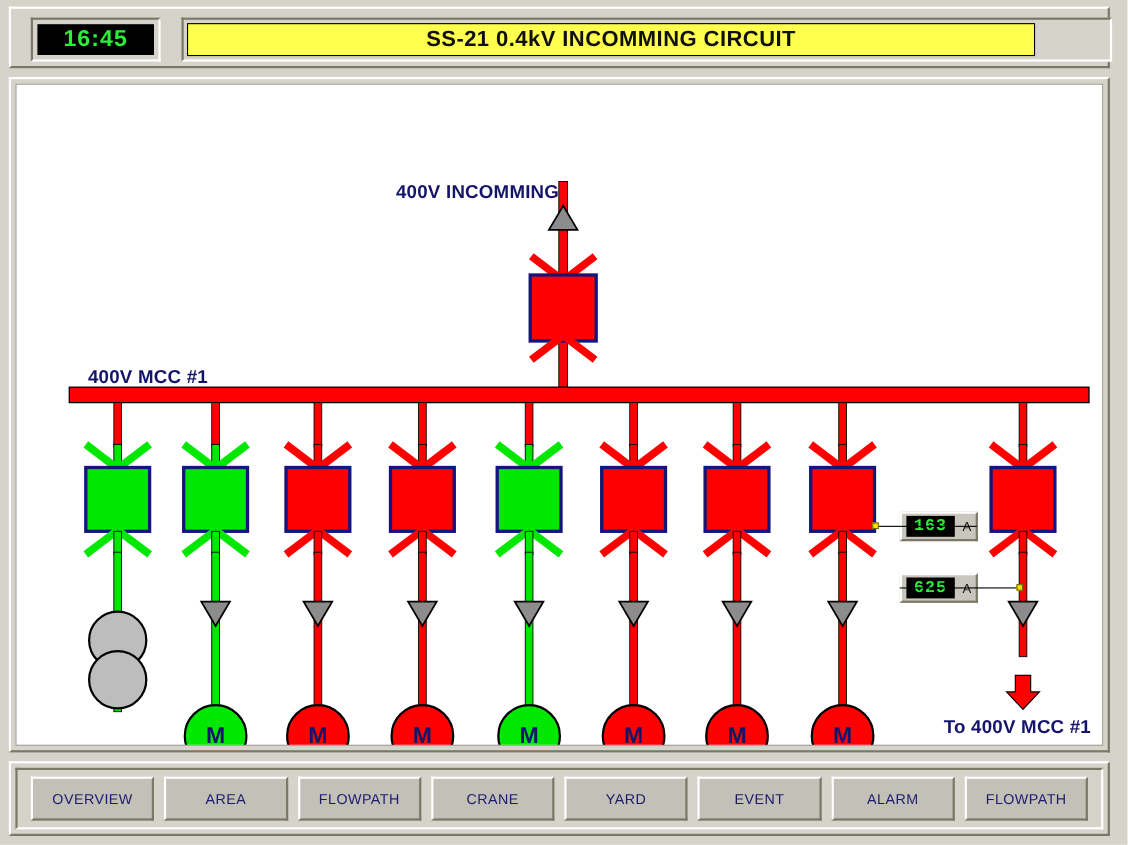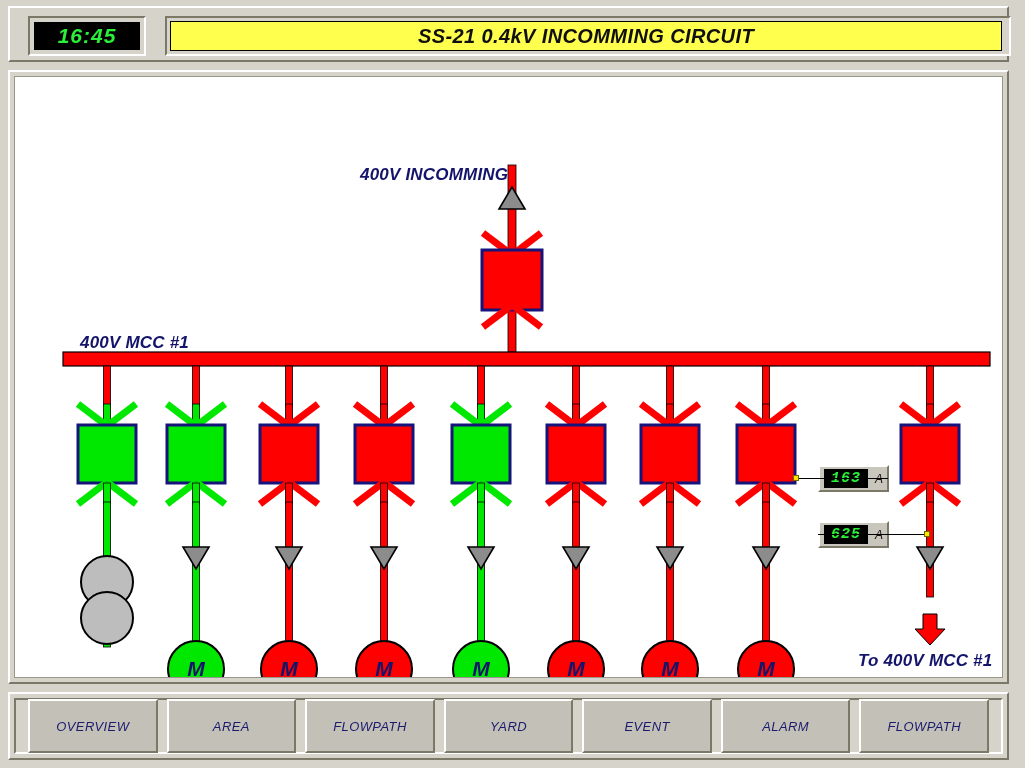--- a/index.html
+++ b/index.html
@@ -1,40 +1,40 @@
 <!DOCTYPE html>
 <html><head>
 <meta charset="utf-8">
 <style>
   html,body{margin:0;padding:0;}
   body{
     width:1025px;height:768px;overflow:hidden;
     background:#d6d3ca;
     font-family:"Liberation Sans", sans-serif;
   }
-  #root{position:relative;width:1025px;height:768px;font-style:italic;}
+  #root{position:relative;width:1025px;height:768px;}
 
   
   .out{border-top:2px solid #ffffff;border-left:2px solid #ffffff;
        border-right:2px solid #7b7868;border-bottom:2px solid #7b7868;}
   .in{border-top:2px solid #7b7868;border-left:2px solid #7b7868;
       border-right:2px solid #ffffff;border-bottom:2px solid #ffffff;}
 
   
   #header-bar{position:absolute;left:8px;top:6px;width:1001px;height:56px;
      background:#d6d3ca;box-sizing:border-box;}
   #clock-frame{position:absolute;left:18px;top:8px;width:118px;height:40px;
      background:#d6d3ca;box-sizing:border-box;}
   #clock{position:absolute;left:4px;top:4px;width:106px;height:28px;
      background:#000;color:#2bf03a;font-size:21px;font-weight:bold;
      display:flex;align-items:center;justify-content:center;
      font-family:"Liberation Sans", sans-serif;letter-spacing:1px;box-sizing:border-box;}
   #title-frame{position:absolute;left:155px;top:8px;width:846px;height:40px;
      background:#d6d3ca;box-sizing:border-box;}
-  #title-bar{position:absolute;left:3px;top:3px;width:832px;height:30px;
+  #title-bar{position:absolute;left:3px;top:3px;width:771px;height:30px;
      background:#ffff4d;border:1px solid #000;color:#101010;
      font-size:20px;font-weight:bold;display:flex;align-items:center;
      justify-content:center;box-sizing:border-box;letter-spacing:.4px;}
 
   
   #canvas-frame{position:absolute;left:8px;top:70px;width:1001px;height:614px;
      background:#d6d3ca;box-sizing:border-box;}
   #canvas{position:absolute;left:4px;top:4px;width:989px;height:602px;
      background:#ffffff;border:1px solid #9a968a;box-sizing:border-box;
      overflow:hidden;}
@@ -65,21 +65,21 @@
   .leader{position:absolute;height:1px;background:#000;}
   .dot{position:absolute;width:6px;height:6px;background:#ffe400;
        border:1px solid #6b6b00;box-sizing:border-box;}
 
   
   #footer-frame{position:absolute;left:8px;top:692px;width:1001px;height:68px;
      background:#d6d3ca;box-sizing:border-box;}
   #footer-inner{position:absolute;left:4px;top:4px;width:989px;height:56px;
      background:#d6d3ca;box-sizing:border-box;display:flex;align-items:center;
      gap:9px;padding:0 12px;}
-  .navbtn{flex:1 1 0;height:54px;background:#c3c0b8;box-sizing:border-box;
+  .navbtn{flex:1 1 0;height:40px;background:#c3c0b8;box-sizing:border-box;
      display:flex;align-items:center;justify-content:center;
      color:#1b1b6e;font-size:13px;letter-spacing:.4px;cursor:pointer;}
 </style>
 </head>
 <body>
 
 <div id="root">
 
   <div id="header-bar" class="out">
     <div id="clock-frame" class="in">
@@ -263,20 +263,21 @@
         </div>
 
     </div>
   </div>
 
   <div id="footer-frame" class="out">
     <div id="footer-inner" class="in">
         <div class="navbtn out">OVERVIEW</div>
         <div class="navbtn out">AREA</div>
         <div class="navbtn out">FLOWPATH</div>
+        <div class="navbtn out">CRANE</div>
         <div class="navbtn out">YARD</div>
         <div class="navbtn out">EVENT</div>
         <div class="navbtn out">ALARM</div>
         <div class="navbtn out">FLOWPATH</div>
       </div>
   </div>
 
 </div>
 
 </body></html>

